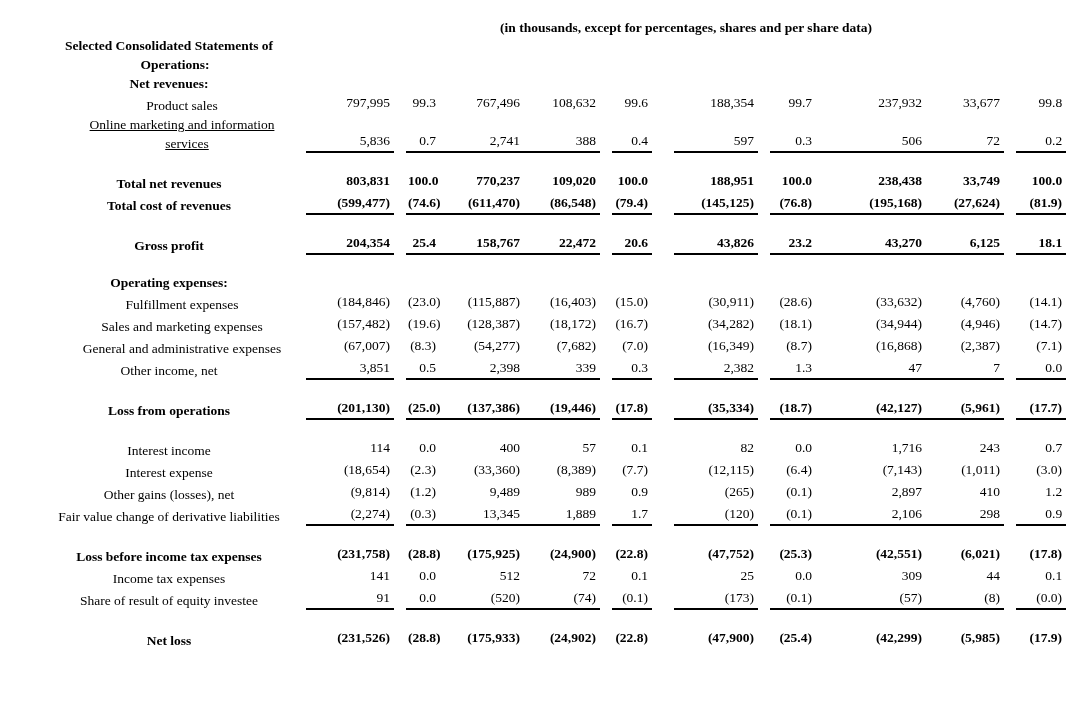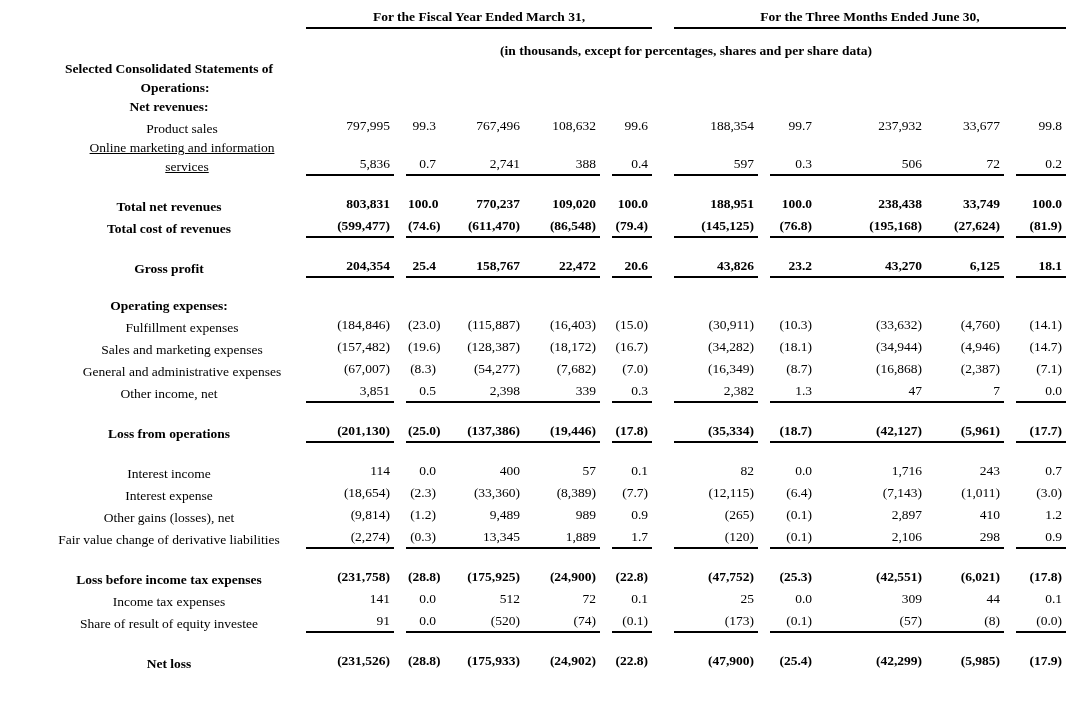--- a/index.html
+++ b/index.html
@@ -100,26 +100,20 @@
       <col style="width:22px">
       <col style="width:84px">
         <col style="width:58px">
         <col style="width:110px">
         <col style="width:78px">
         <col style="width:62px">
     </colgroup>
     <thead>
       <tr>
         <td></td>
-        <th colspan="5" class="grp-title">For the Fiscal Year Ended March 31,</th>
-        <td class="gap"></td>
-        <th colspan="5" class="grp-title">For the Three Months Ended June 30,</th>
-      </tr>
-      <tr>
-        <td></td>
         <td colspan="11" class="note">(in thousands, except for percentages, shares and per share data)</td>
       </tr>
     </thead>
     <tbody>
         <tr>
           <td class="lbl b hang0">Selected Consolidated Statements of
 Operations:</td>
           <td class="val b">
             <span></span>
           </td>
@@ -415,21 +409,21 @@
             <span>(16,403)</span>
           </td>
           <td class="val pct">
             <span>(15.0)</span>
           </td>
           <td class="gap"></td>
           <td class="val">
             <span>(30,911)</span>
           </td>
           <td class="val pct">
-            <span>(10.3)</span>
+            <span>(28.6)</span>
           </td>
           <td class="val">
             <span>(33,632)</span>
           </td>
           <td class="val">
             <span>(4,760)</span>
           </td>
           <td class="val pct">
             <span>(14.1)</span>
           </td>

